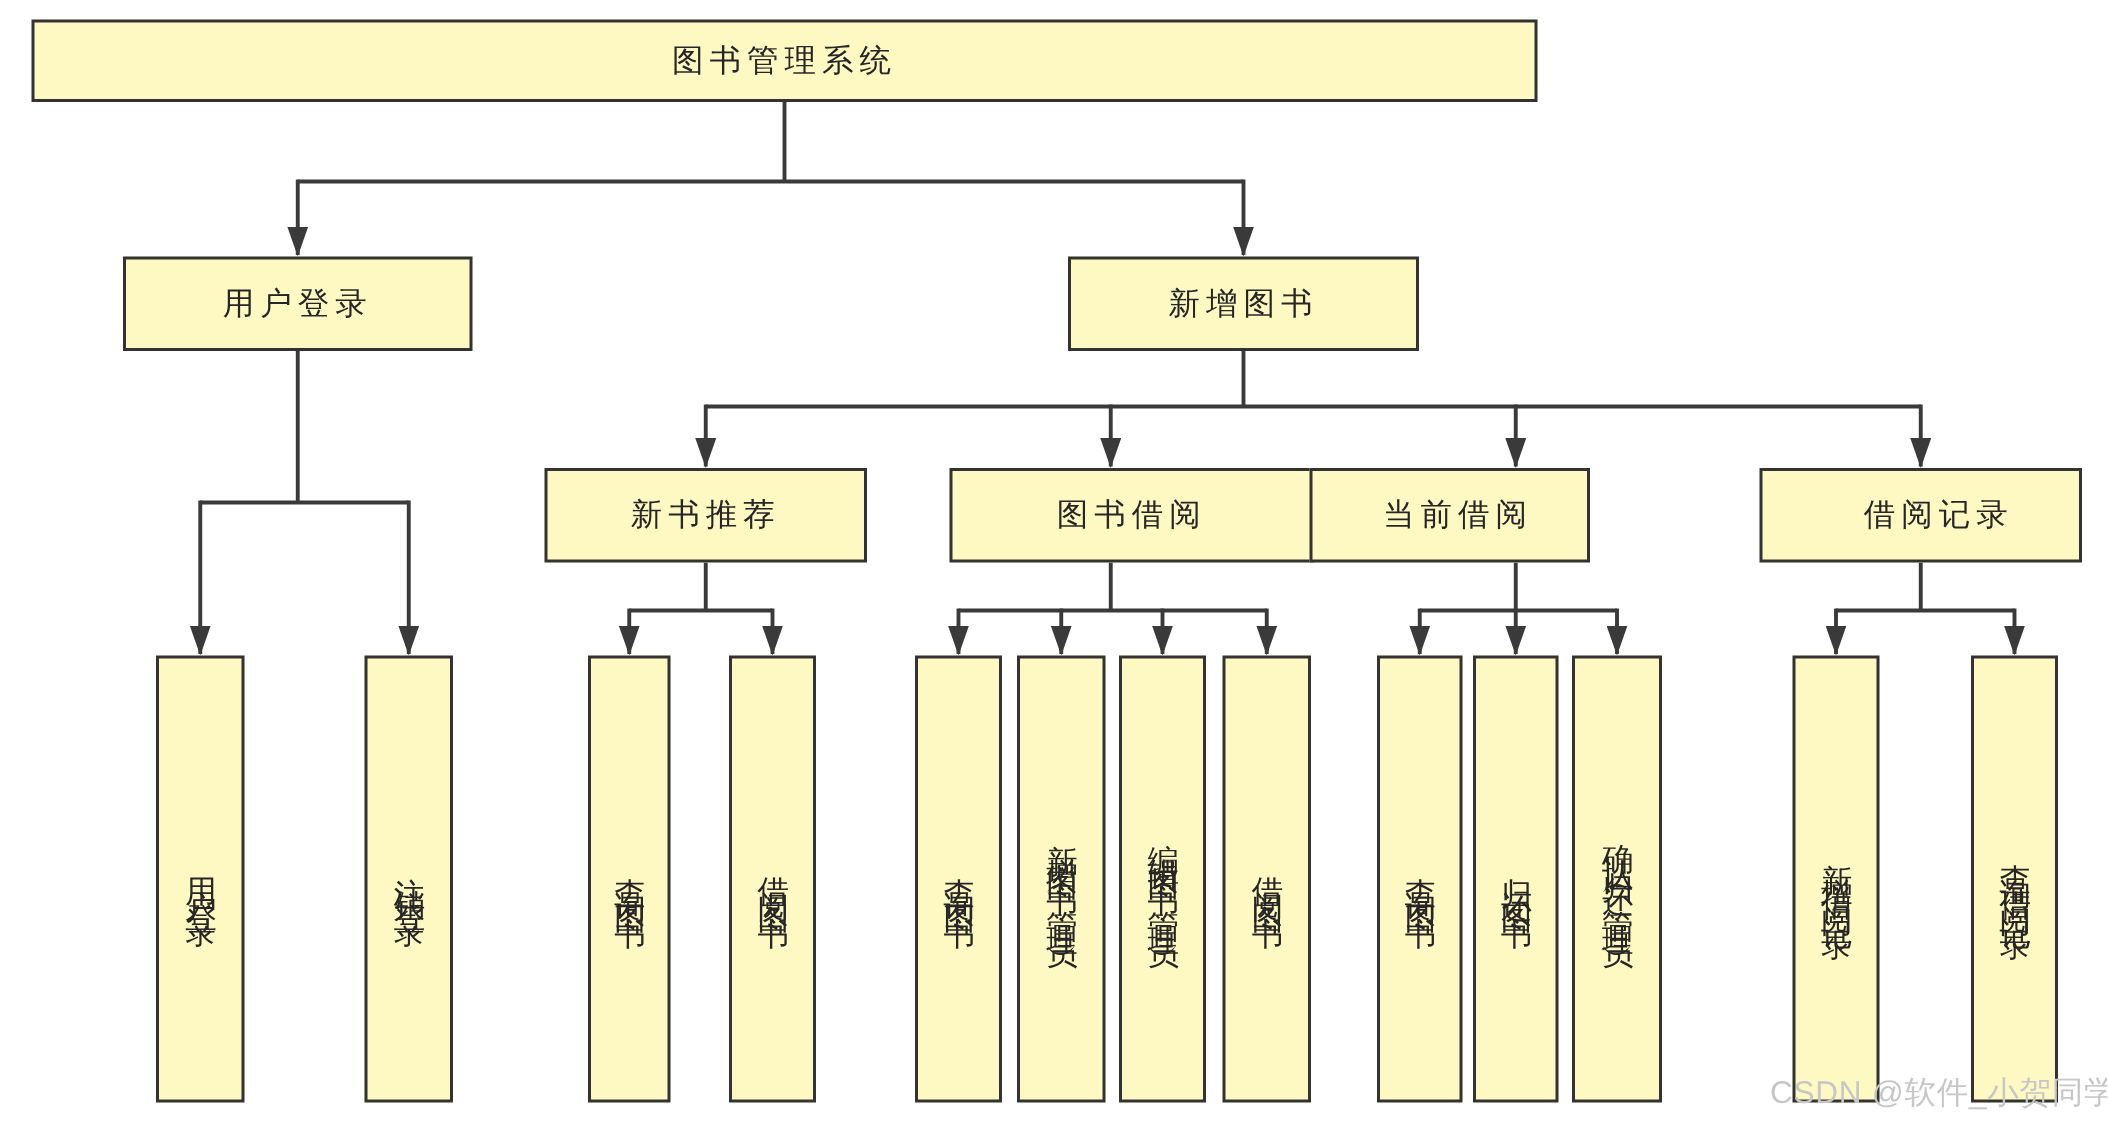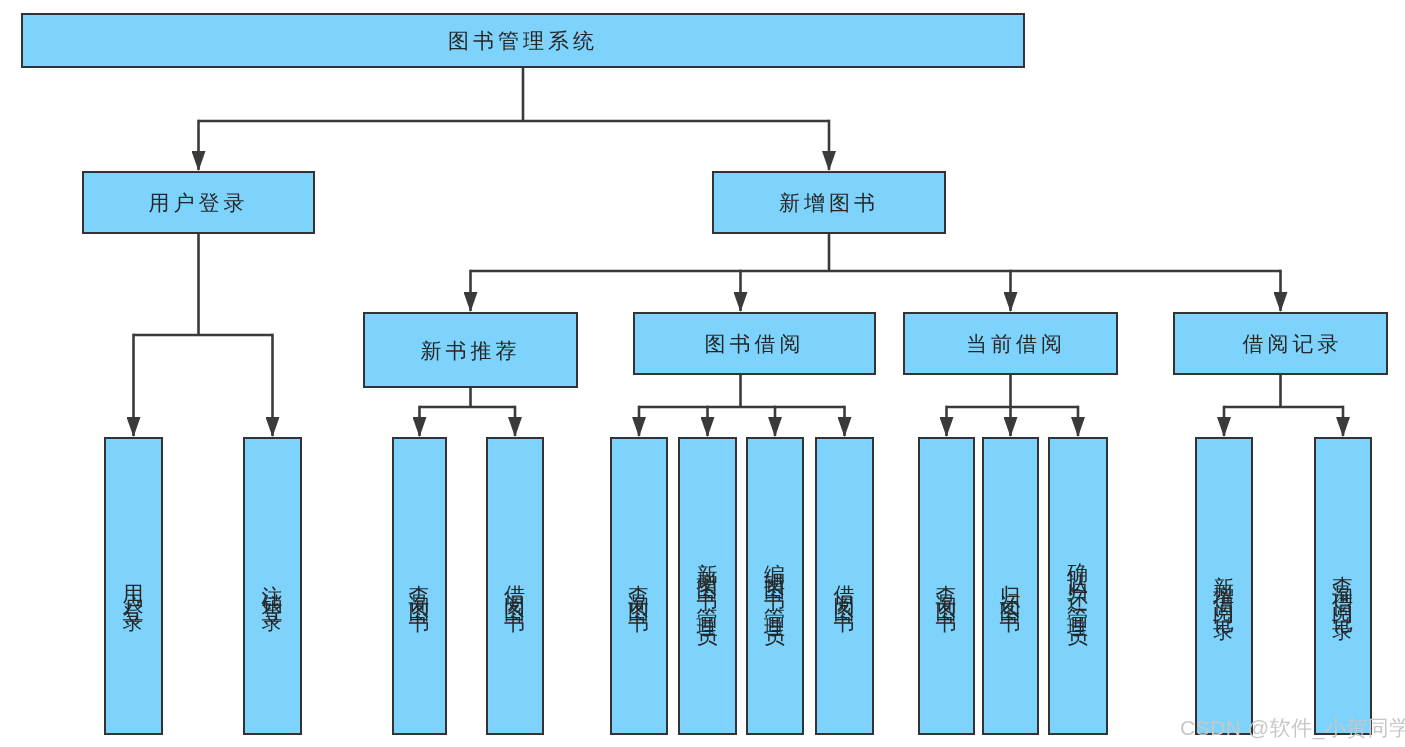--- a/index.html
+++ b/index.html
@@ -24,21 +24,21 @@
     pointer-events: none;
   }
   .wires path.wire {
     stroke: #3a3a3a;
     stroke-width: 2.6;
     fill: none;
   }
   .box {
     position: absolute;
     box-sizing: border-box;
-    background: #7dd3fc;
+    background: #fef9c3;
     border: 2.5px solid #333333;
     display: flex;
     align-items: center;
     justify-content: center;
     color: #262626;
     text-align: center;
   }
   .box.h {
     font-size: 21px;
     letter-spacing: 4px;
@@ -120,27 +120,27 @@
     <span>图书管理系统</span>
   </div>
 
   <div class="box h" style="left:82px; top:171px; width:233px; height:63px;">
     <span>用户登录</span>
   </div>
   <div class="box h" style="left:712px; top:171px; width:234px; height:63px;">
     <span>新增图书</span>
   </div>
 
-  <div class="box h" style="left:363px; top:312px; width:215px; height:76px;">
+  <div class="box h" style="left:363px; top:312px; width:215px; height:63px;">
     <span>新书推荐</span>
   </div>
   <div class="box h" style="left:633px; top:312px; width:243px; height:63px;">
     <span>图书借阅</span>
   </div>
-  <div class="box h" style="left:903px; top:312px; width:215px; height:63px;padding-left:11px;">
+  <div class="box h" style="left:873px; top:312px; width:187px; height:63px;padding-left:11px;">
     <span>当前借阅</span>
   </div>
   <div class="box h" style="left:1173px; top:312px; width:215px; height:63px;padding-left:24px;">
     <span>借阅记录</span>
   </div>
 
   <div class="box v" style="left:104px; top:437px; width:59px; height:298px;">
     <span>用户登录</span>
   </div>
   <div class="box v" style="left:243px; top:437px; width:59px; height:298px;">

